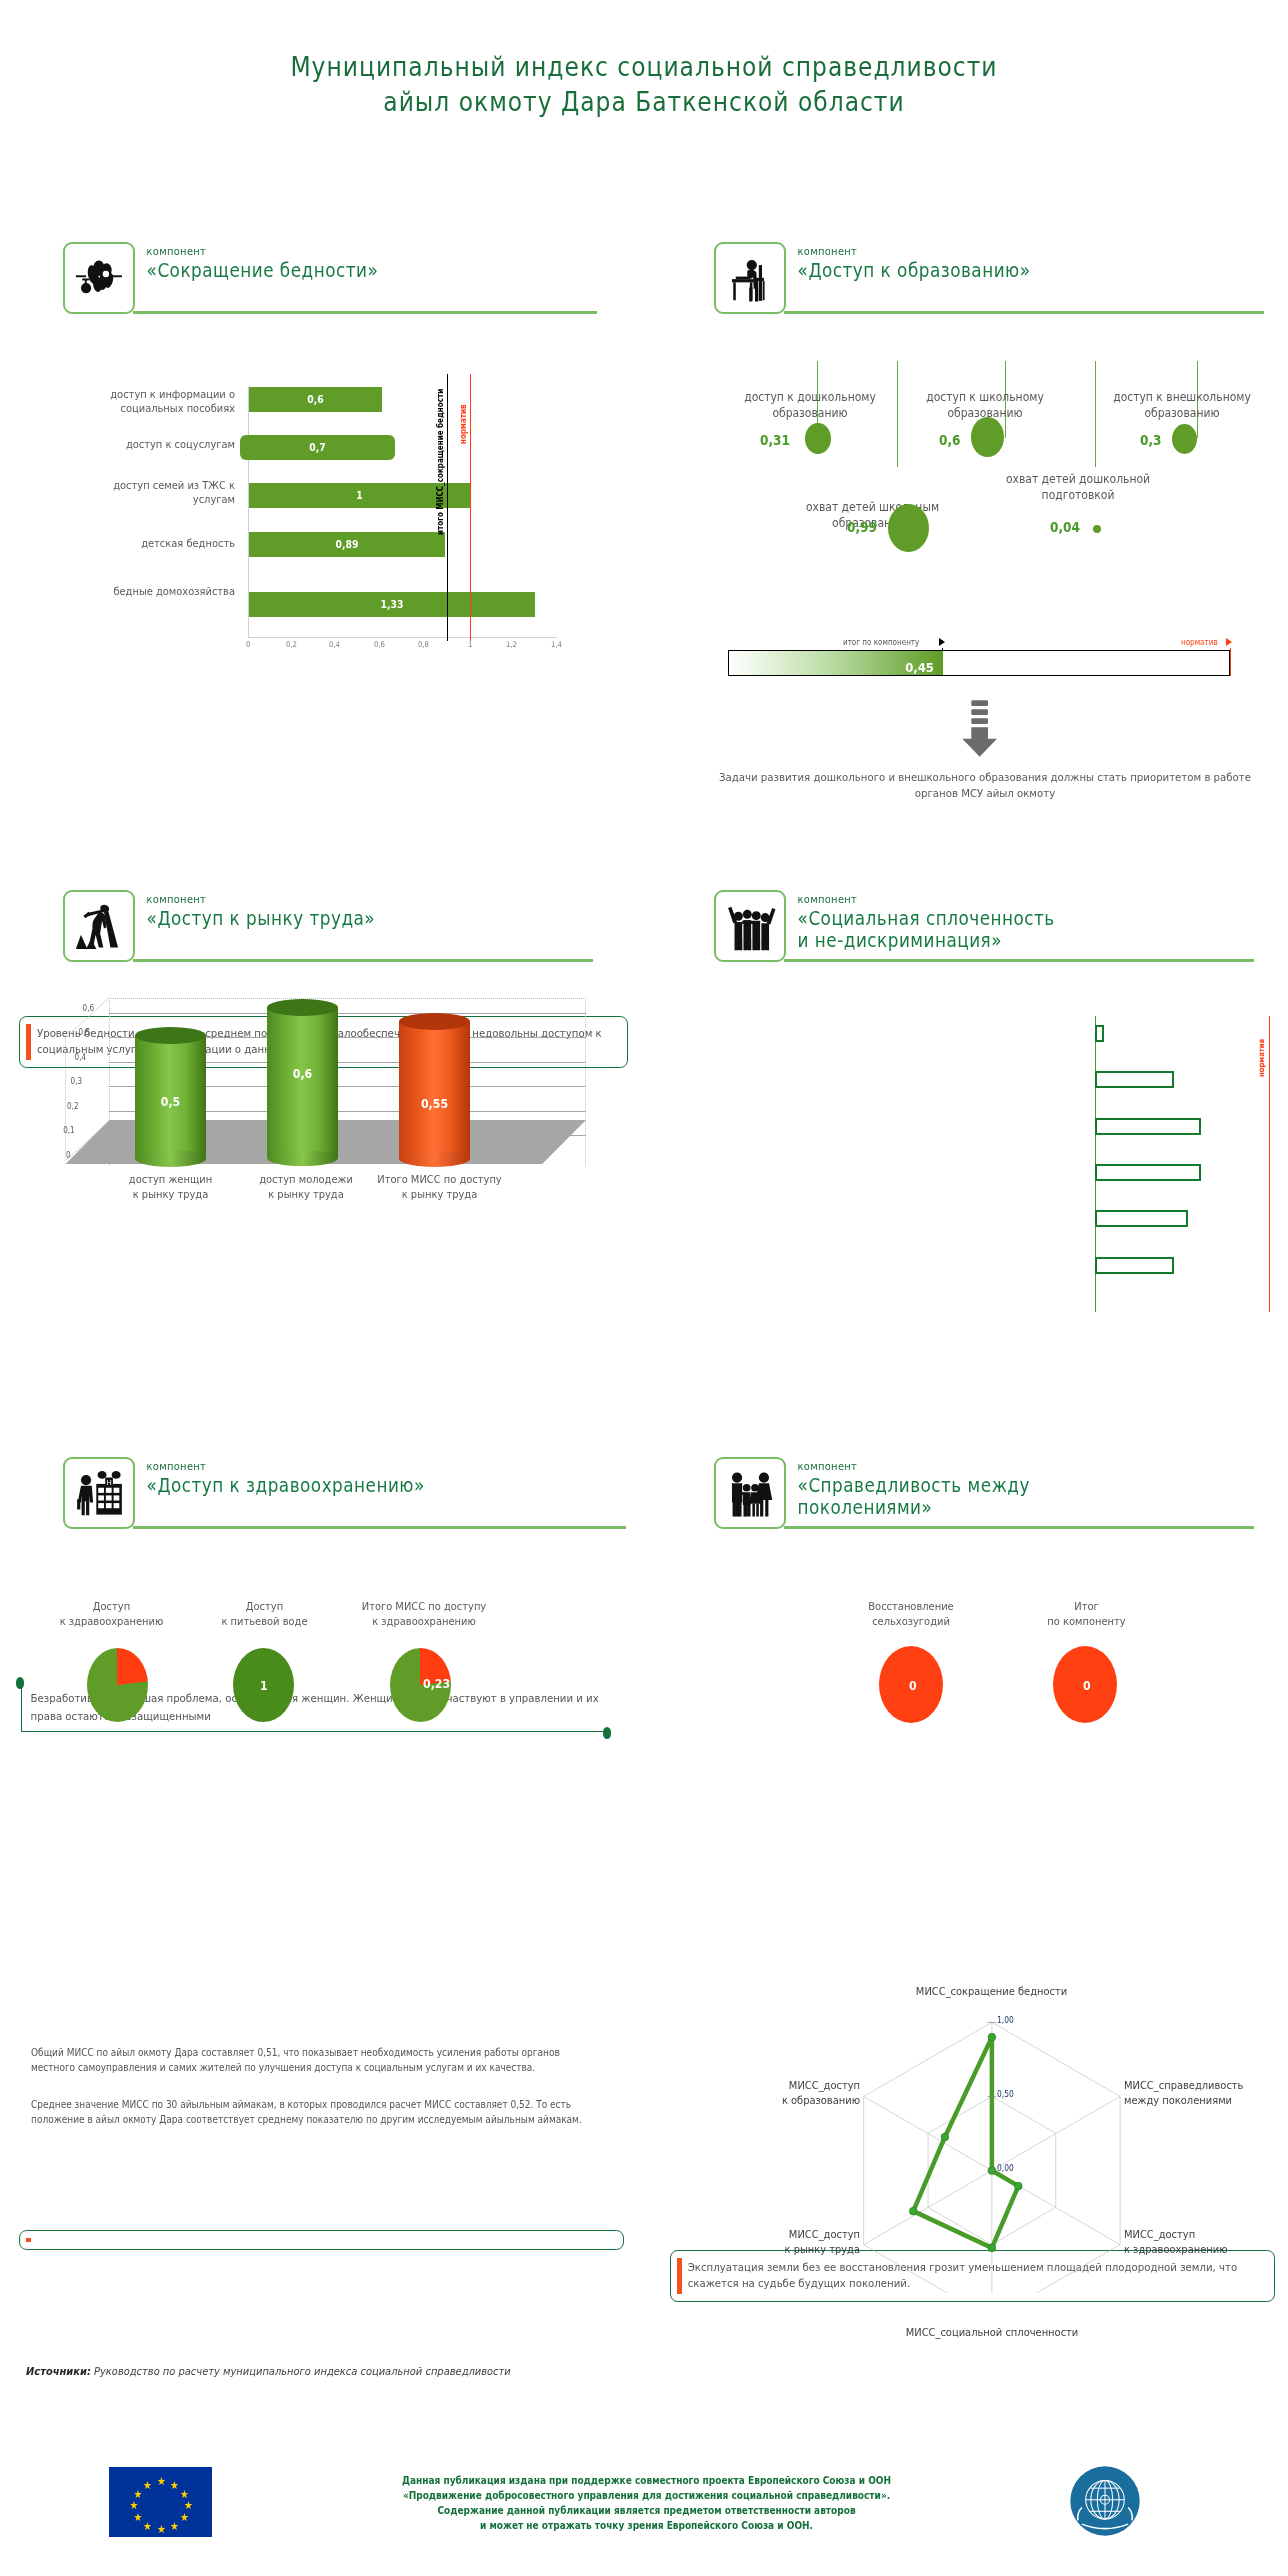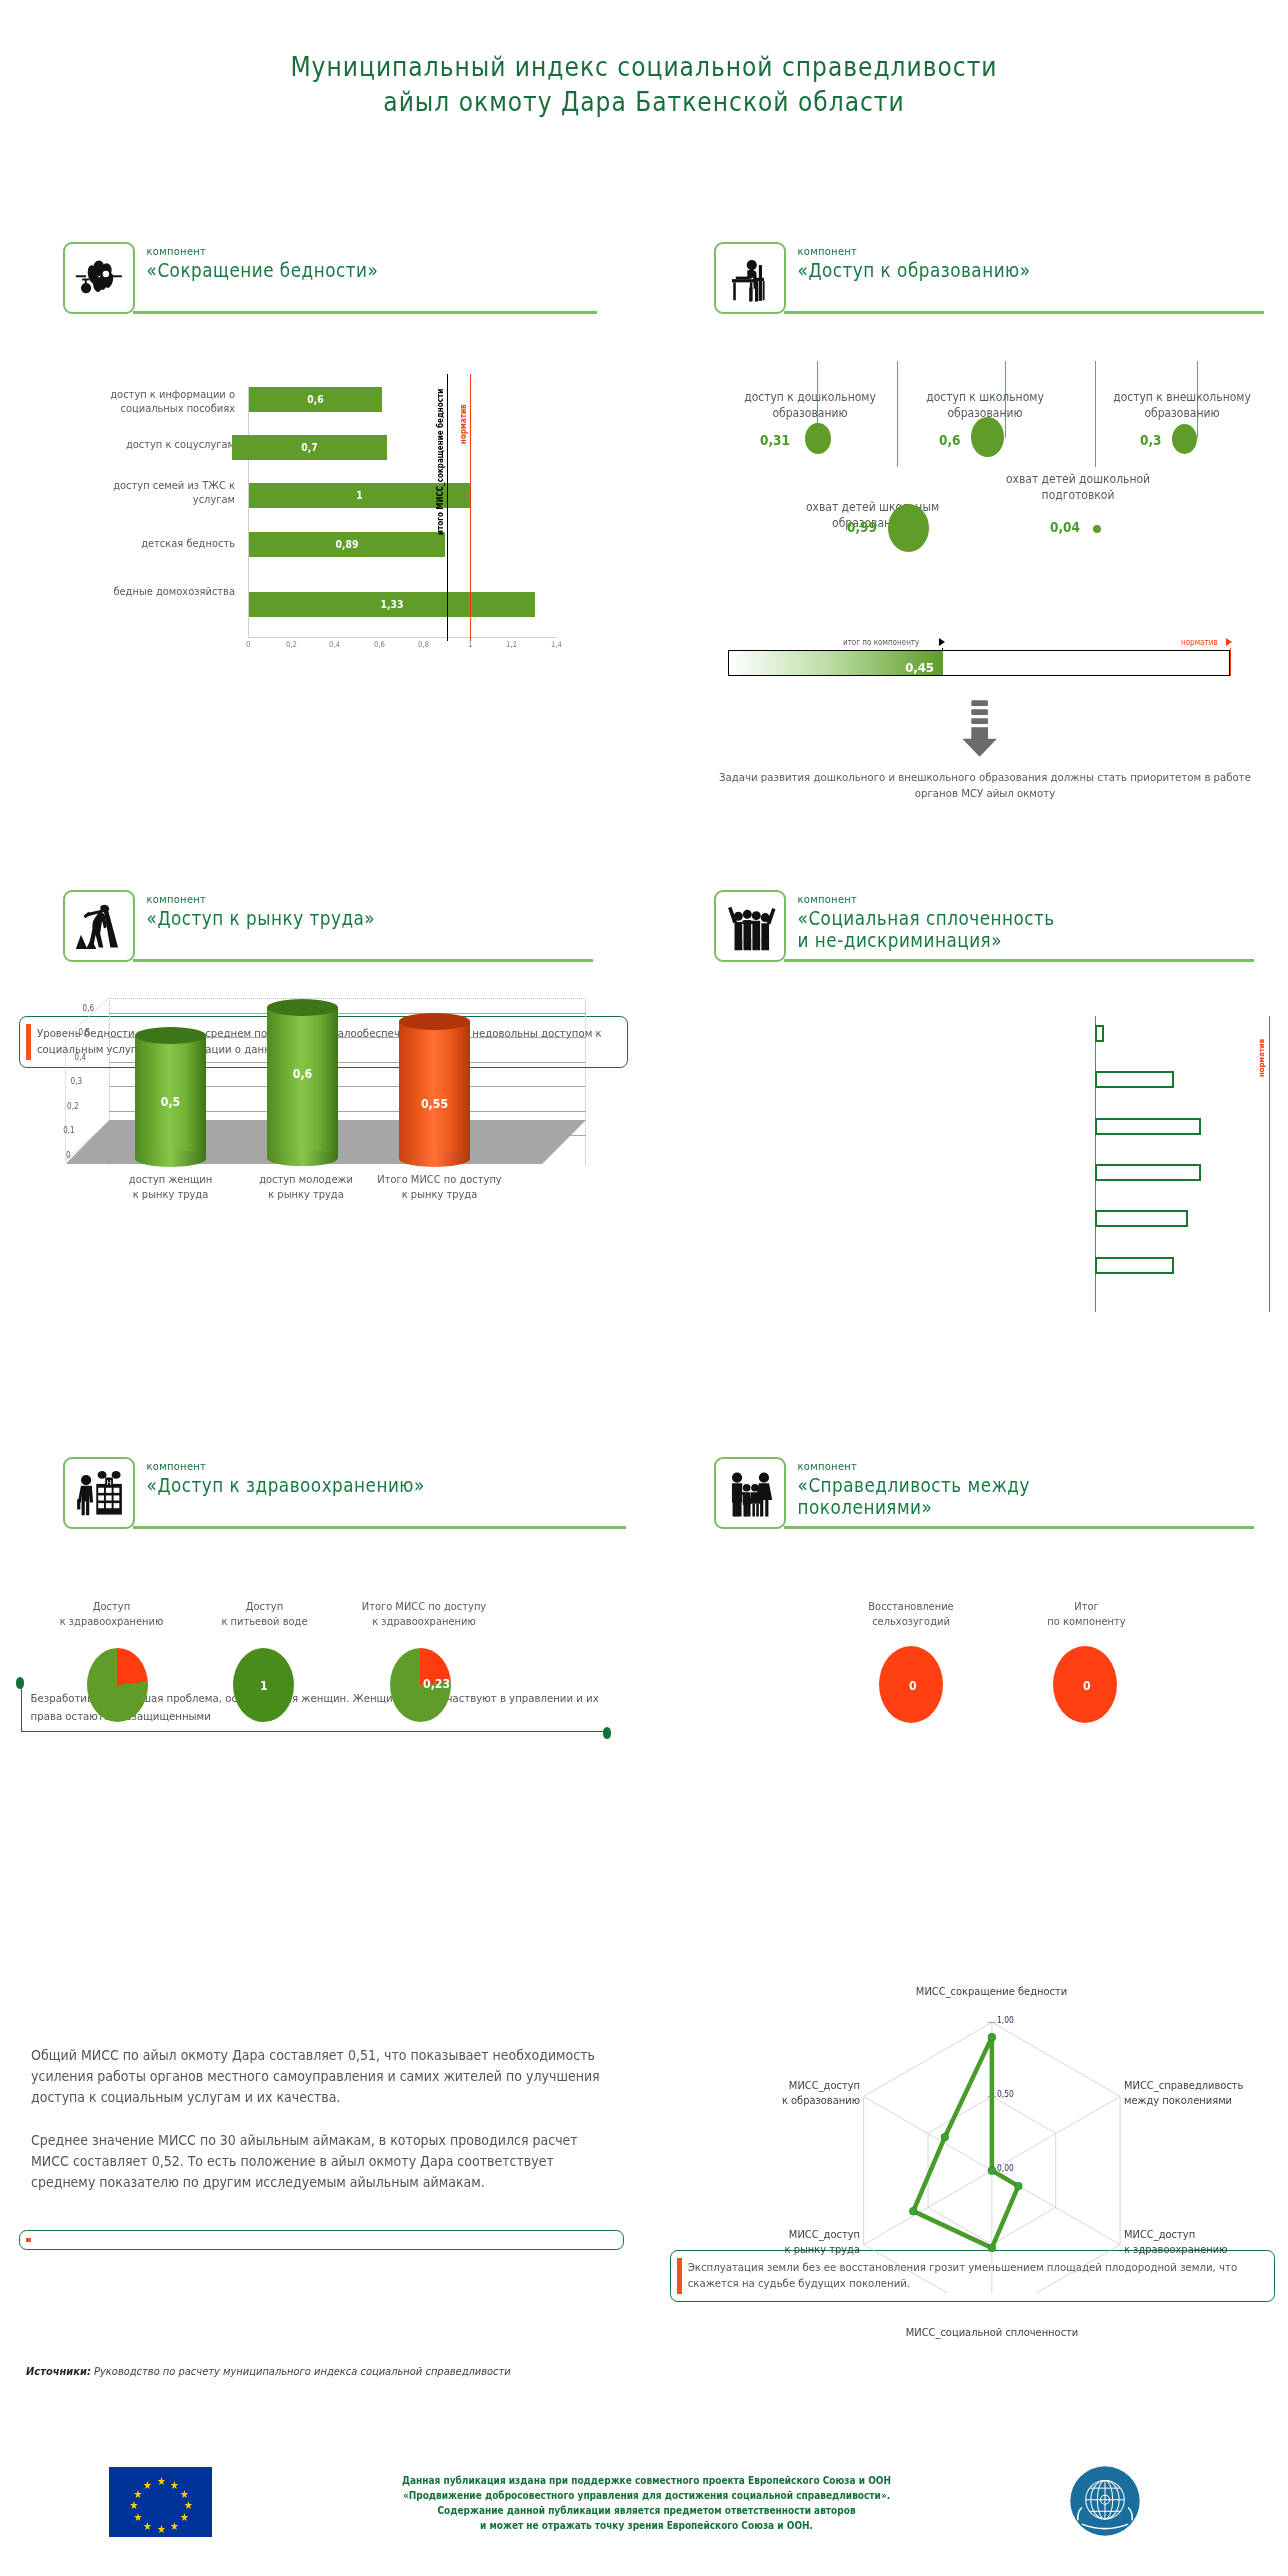--- a/index.html
+++ b/index.html
@@ -140,21 +140,21 @@
   .pie-cap { position:absolute; text-align:center; color:#595959; font-size:11px; line-height:1.35; }
 
   
   .dl-arrow { position:absolute; }
 
   
   .radar-lbl { position:absolute; text-align:center; color:#404040; font-size:11px; line-height:1.35; }
   .radar-num { position:absolute; font-size:8.4px; color:#1f3864; }
 
   
-  .summary p { margin:0 0 22px 0; color:#555; font-size:14px; line-height:1.5; }
+  .summary p { margin:0 0 22px 0; color:#555; font-size:10px; line-height:1.5; }
 
   
   #sources { font-size:11px; color:#404040; }
   #sources b { color:#262626; }
   #sources i { font-style:italic; }
   .footer-text { color:#14713c; font-size:10px; line-height:1.5; text-align:center; font-weight:bold; }
   .eu-flag {
     width:103px; height:70px; background:#003399; position:relative;
   }
   .eu-star {
@@ -202,21 +202,21 @@
   <div class="pov-axis-line" style="left:222px; top:263px; width:309px; height:0.6px;"></div>
 
   <div class="pov-row">
     <div class="cat" style="left:48px; top:14px;">доступ к информации о социальных пособиях</div>
     <div class="pov-bar" style="left:223px; top:13px; width:133px;">
       <span>0,6</span>
     </div>
   </div>
   <div class="pov-row">
     <div class="cat" style="left:48px; top:64px;">доступ к соцуслугам</div>
-    <div class="pov-bar" style="left:206px; top:61px; width:155px;">
+    <div class="pov-bar" style="left:214px; top:61px; width:155px;border-radius:6px;">
       <span>0,7</span>
     </div>
   </div>
   <div class="pov-row">
     <div class="cat" style="left:48px; top:105px;">доступ семей из ТЖС к услугам</div>
     <div class="pov-bar" style="left:223px; top:109px; width:221px;">
       <span>1</span>
     </div>
   </div>
   <div class="pov-row">

